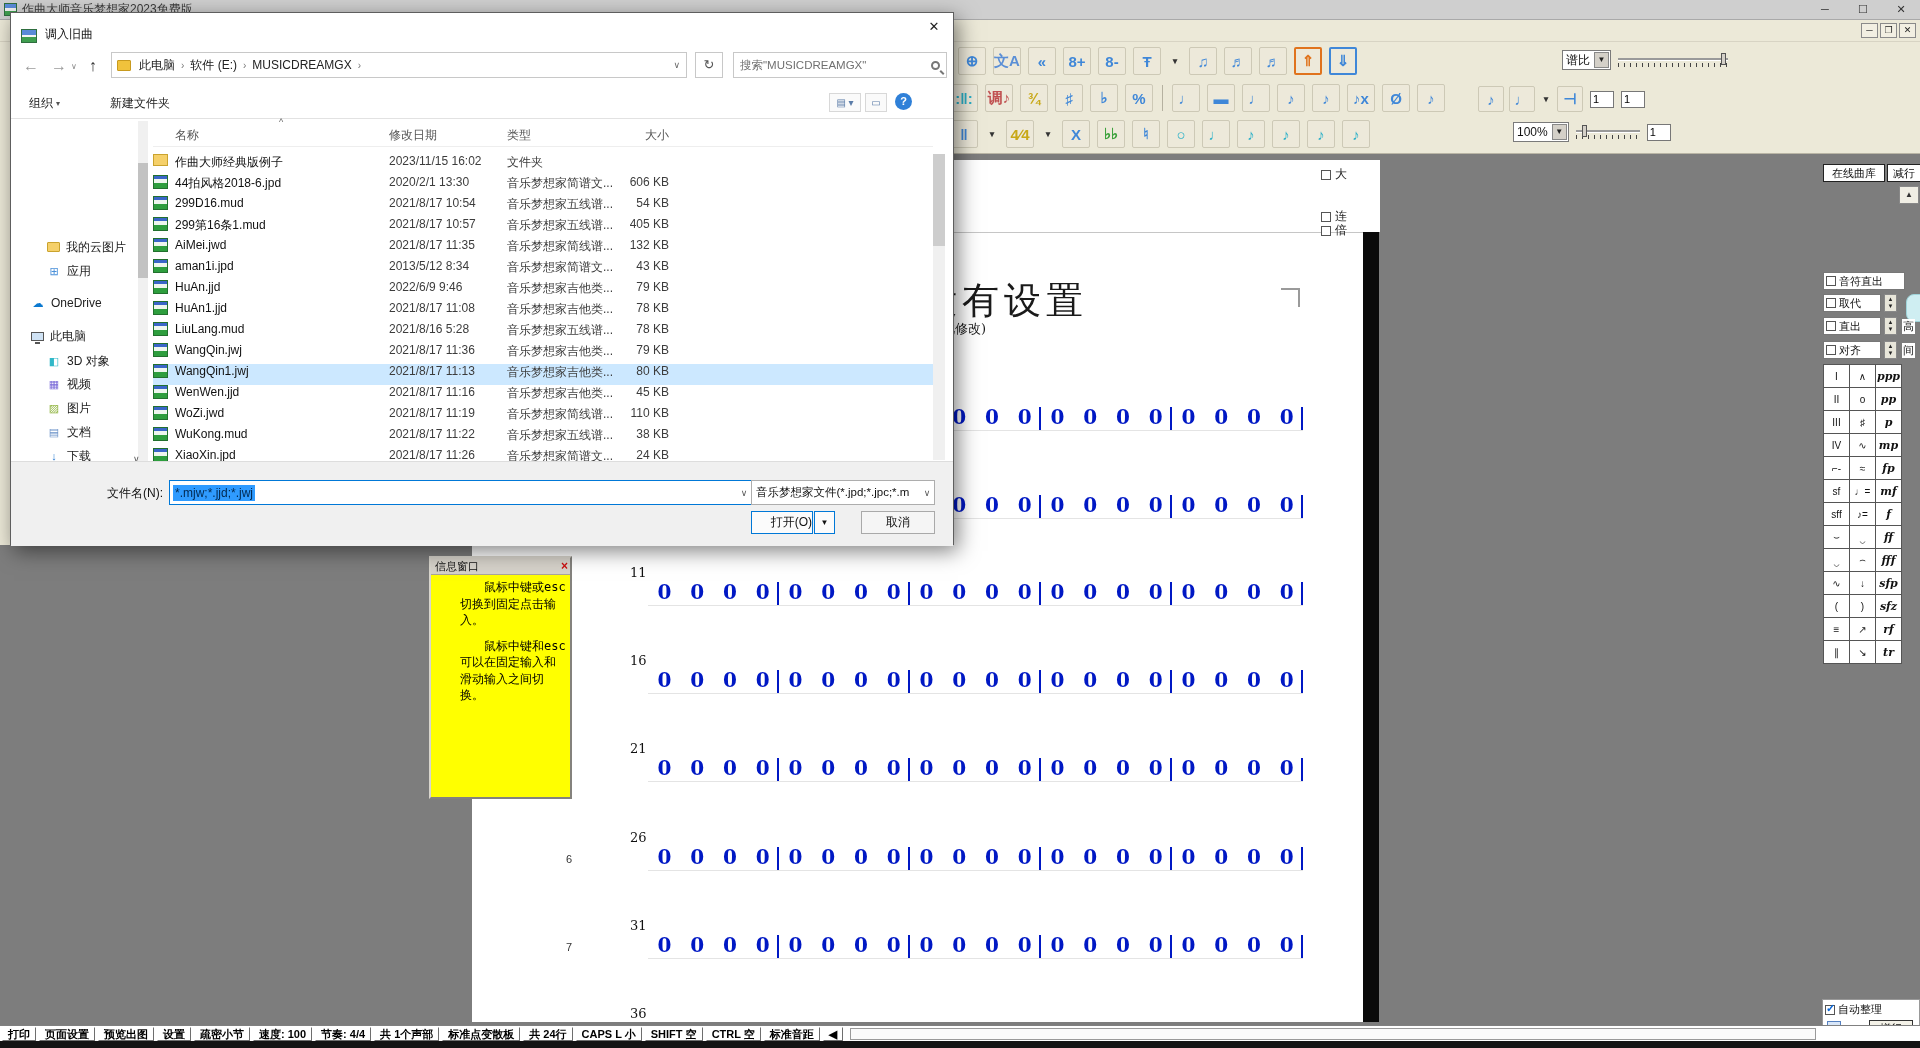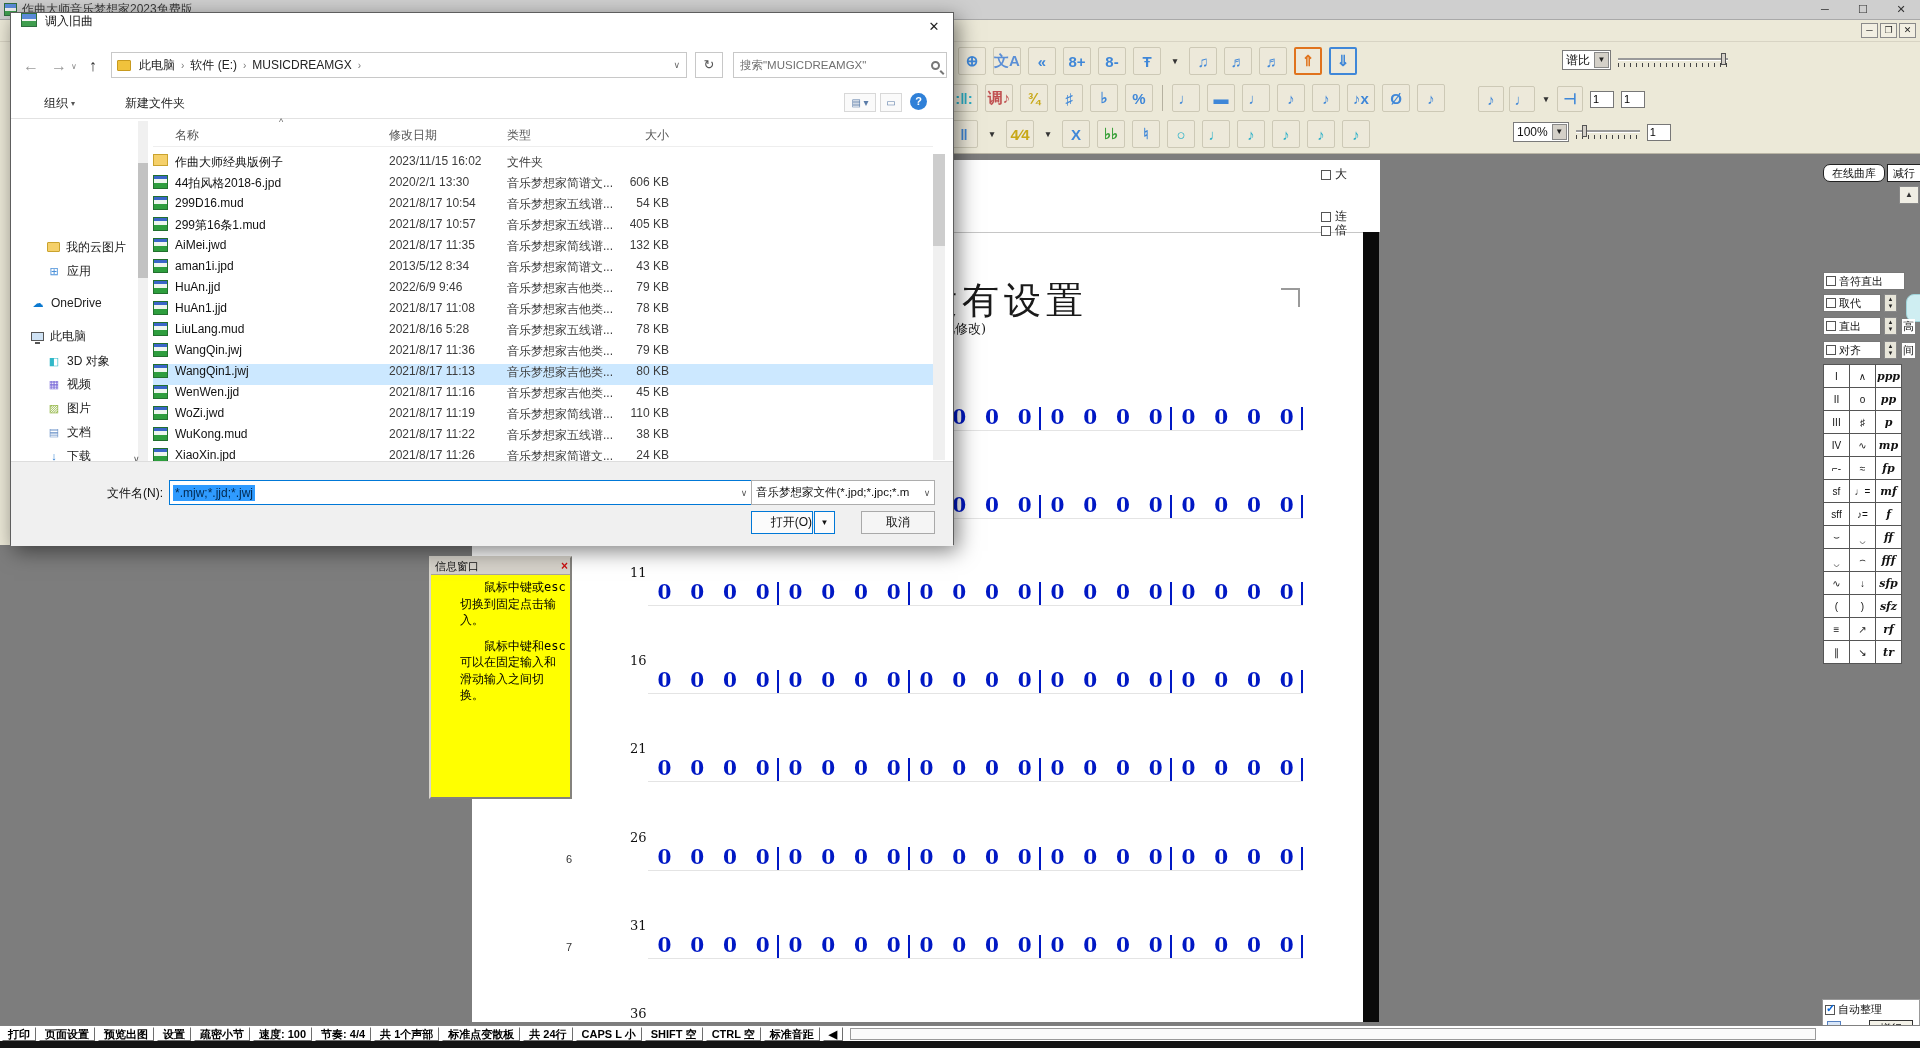--- a/index.html
+++ b/index.html
@@ -88,41 +88,41 @@
     display:flex; align-items:center; padding-left:2px; gap:3px; z-index:3; }
   .st-item { border:1px solid; border-color:#fff #6e6e6e #6e6e6e #fff; background:#fff; font-size:11px; font-weight:bold;
     height:14px; line-height:12px; padding:0 5px; white-space:nowrap; color:#000; }
   #st-track { flex:1; height:12px; border:1px solid #9a9a9a; background:#fbfbfb; margin:0 104px 0 4px; }
   #bottomstrip { position:absolute; left:0; top:1041px; width:1920px; height:7px; background:#141414; }
   #leftstrip { position:absolute; left:0; top:42px; width:10px; height:503px; background:#ece9d8; }
 
   
   #dialog { position:absolute; left:10px; top:12px; width:944px; height:533px; background:#fff; border:1px solid #5e5e5e;
     box-shadow:4px 6px 20px rgba(0,0,0,.5); z-index:10; font-size:12px; }
-  #dlg-titlebar { position:absolute; left:0; top:0; width:100%; height:30px; display:flex; align-items:flex-start; }
+  #dlg-titlebar { position:absolute; left:0; top:0; width:100%; height:30px; display:flex; align-items:flex-end; }
   .dlg-ico { width:16px; height:14px; margin:0 8px 0 10px;
     background:linear-gradient(#5a8ad8 0 40%, #f4f4f4 40% 62%, #3f9e4f 62% 100%); border:1px solid #2f6e3f; }
   #dlg-close { position:absolute; right:6px; top:4px; width:26px; height:20px; text-align:center; line-height:20px; font-size:13px; color:#222; }
   #dlg-nav { position:absolute; left:0; top:32px; width:100%; height:42px; display:flex; align-items:center; }
   .nav-arrow { font-size:16px; color:#9a9a9a; margin-left:12px; }
   .nav-up { color:#333; }
   .nav-hist { font-size:8px; color:#888; margin-left:4px; }
   #crumb-box { position:absolute; left:100px; top:7px; width:576px; height:26px; border:1px solid #c8c8c8; background:#fff;
     display:flex; align-items:center; padding-left:5px; }
   .crumb-folder { width:14px; height:11px; background:#f0c23c; border:1px solid #c89a1e; border-radius:1px; margin-right:4px; }
   .crumb { padding:0 4px; color:#222; }
   .crumb-sep { color:#777; font-size:10px; padding:0 2px; }
   #crumb-dd { margin-left:auto; margin-right:6px; font-size:9px; color:#666; }
   #refresh-btn { position:absolute; left:684px; top:7px; width:28px; height:26px; border:1px solid #c8c8c8; background:#fff;
     text-align:center; line-height:24px; color:#555; font-size:13px; }
   #search-box { position:absolute; left:722px; top:7px; width:214px; height:26px; border:1px solid #c8c8c8; background:#fff;
     display:flex; align-items:center; padding:0 6px; color:#707070; font-size:11.5px; }
   .mag { width:9px; height:9px; border:2px solid #777; border-radius:50%; position:relative; margin-left:auto; }
   .mag::after { content:""; position:absolute; width:2px; height:5px; background:#777; left:8px; top:7px; transform:rotate(-45deg); }
-  #dlg-cmdbar { position:absolute; left:0; top:76px; width:100%; height:28px; display:flex; align-items:center; color:#222;margin-left:15px; }
+  #dlg-cmdbar { position:absolute; left:0; top:76px; width:100%; height:28px; display:flex; align-items:center; color:#222; }
   #organize { margin-left:18px; } .org-arrow { font-size:8px; color:#555; margin-left:3px; }
   #newfolder { margin-left:50px; }
   #view-list-btn { position:absolute; left:818px; top:4px; width:32px; height:19px; border:1px solid #d8d8d8; background:#fafafa;
     font-size:10px; color:#5a7ca8; text-align:center; line-height:17px; }
   #view-pane-btn { position:absolute; left:854px; top:4px; width:22px; height:19px; border:1px solid #d8d8d8; background:#fafafa;
     font-size:10px; color:#5a7ca8; text-align:center; line-height:17px; }
   #help-btn { position:absolute; left:884px; top:4px; width:17px; height:17px; border-radius:50%; background:#2f80d8; color:#fff;
     font-weight:bold; font-size:11px; text-align:center; line-height:17px; }
   #cmd-line { position:absolute; left:0; top:105px; width:100%; height:1px; background:#e2e2e2; }
   
@@ -702,21 +702,21 @@
       </div>
       <div class="flag" style="top: 62px;">
         <span class="cb"></span>
         <span>倍</span>
       </div>
     </div>
 </div>
 <div id="page-top-right"></div>
 <div id="page-edge"></div>
 
-<div class="rp-btn" style="left:1823px; top:164px; width:62px; height:18px;border-radius:7px;">在线曲库</div>
+<div class="rp-btn" style="left:1823px; top:164px; width:62px; height:18px;">在线曲库</div>
 <div class="rp-btn" style="left:1887px; top:164px; width:34px; height:18px;">减行</div>
 <div id="rp-scroll-up">▲</div>
 <div id="rp-bubble"></div>
 <div id="rp-checks">
     <div class="rp-white" style="left: 1823px; top: 272px; width: 82px; height: 18px;">
       <span class="cb"></span>
       <span>音符直出</span>
     </div>
     <div class="rp-white" style="left: 1823px; top: 294px; width: 58px; height: 18px;">
       <span class="cb"></span>

